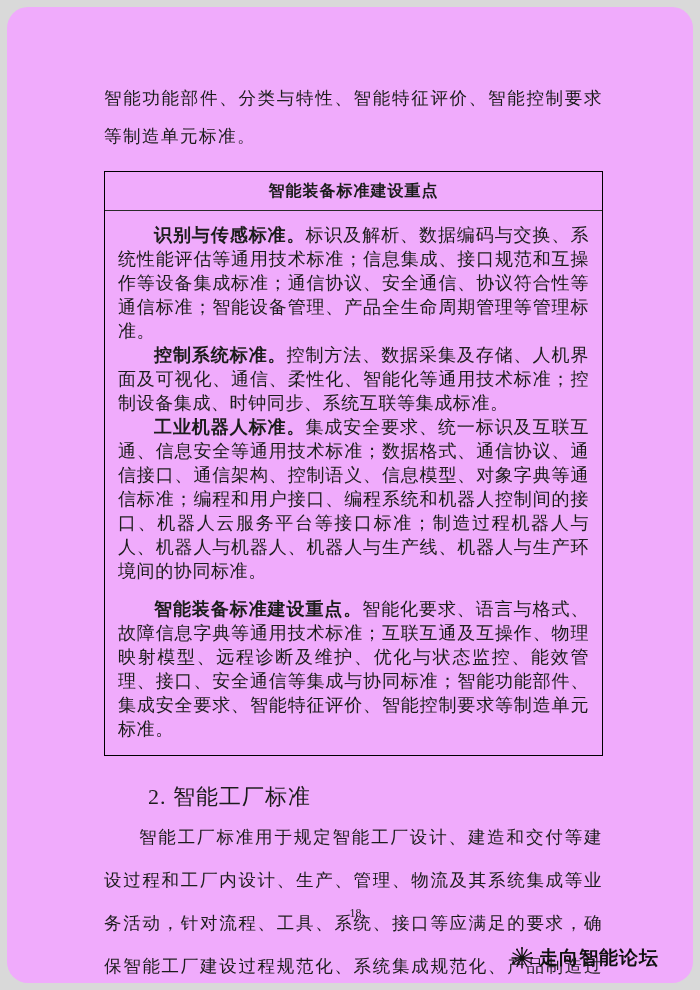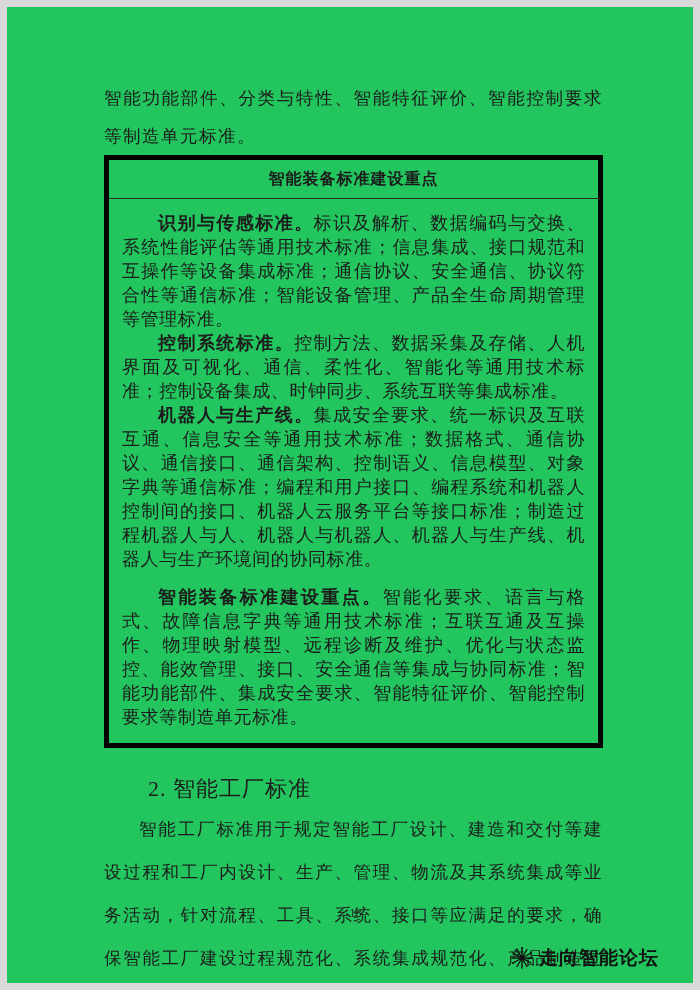--- a/index.html
+++ b/index.html
@@ -11,38 +11,39 @@
   .canvas {
     position: relative;
     width: 700px;
     height: 990px;
     background: #d9d9d9;
     overflow: hidden;
   }
   .page {
     position: absolute;
     left: 7px; top: 7px; right: 7px; bottom: 7px;
-    background: #22c55e;
+    background: #f0abfc;
     color: #1c1c1c;
+    border-radius: 21px;
   }
   .content {
     position: absolute;
     left: 97px;
     right: 90px;
     top: 72px;
   }
   .intro {
     font-size: 17.5px;
     line-height: 38px;
     text-align: justify;
     letter-spacing: 1.5px;
   }
   .box {
-    margin-top: 0;
-    border: 5px solid #000000;
+    margin-top: 16px;
+    border: 1px solid #000000;
   }
   .box-title {
     font-size: 16px;
     font-weight: bold;
     text-align: center;
     padding: 9px 0 8px 0;
     border-bottom: 1px solid #2a2a2a;
     letter-spacing: 1px;
   }
   .box-body {
@@ -106,21 +107,21 @@
       <p class="intro">智能功能部件、分类与特性、智能特征评价、智能控制要求等制造单元标准。</p>
 
       <div class="box">
         <div class="box-title">智能装备标准建设重点</div>
         <div class="box-body">
 
           <p class="box-para"><strong>识别与传感标准。</strong><span>标识及解析、数据编码与交换、系统性能评估等通用技术标准；信息集成、接口规范和互操作等设备集成标准；通信协议、安全通信、协议符合性等通信标准；智能设备管理、产品全生命周期管理等管理标准。</span></p>
 
           <p class="box-para"><strong>控制系统标准。</strong><span>控制方法、数据采集及存储、人机界面及可视化、通信、柔性化、智能化等通用技术标准；控制设备集成、时钟同步、系统互联等集成标准。</span></p>
 
-          <p class="box-para"><strong>机器人与生产线。</strong><span>集成安全要求、统一标识及互联互通、信息安全等通用技术标准；数据格式、通信协议、通信接口、通信架构、控制语义、信息模型、对象字典等通信标准；编程和用户接口、编程系统和机器人控制间的接口、机器人云服务平台等接口标准；制造过程机器人与人、机器人与机器人、机器人与生产线、机器人与生产环境间的协同标准。</span></p>
+          <p class="box-para"><strong>工业机器人标准。</strong><span>集成安全要求、统一标识及互联互通、信息安全等通用技术标准；数据格式、通信协议、通信接口、通信架构、控制语义、信息模型、对象字典等通信标准；编程和用户接口、编程系统和机器人控制间的接口、机器人云服务平台等接口标准；制造过程机器人与人、机器人与机器人、机器人与生产线、机器人与生产环境间的协同标准。</span></p>
 
           <p class="box-para gap-before"><strong>智能装备标准建设重点。</strong><span>智能化要求、语言与格式、故障信息字典等通用技术标准；互联互通及互操作、物理映射模型、远程诊断及维护、优化与状态监控、能效管理、接口、安全通信等集成与协同标准；智能功能部件、集成安全要求、智能特征评价、智能控制要求等制造单元标准。</span></p>
 
         </div>
       </div>
 
       <p class="section-heading">2. 智能工厂标准</p>
 
       <p class="section-body">智能工厂标准用于规定智能工厂设计、建造和交付等建设过程和工厂内设计、生产、管理、物流及其系统集成等业务活动，针对流程、工具、系统、接口等应满足的要求，确保智能工厂建设过程规范化、系统集成规范化、产品制造过程智能化，指导系统与业务的优化。包括智能工厂设计、智能工厂建造、智能工厂交付、智能设计、智能生产、智能管</p>
 

